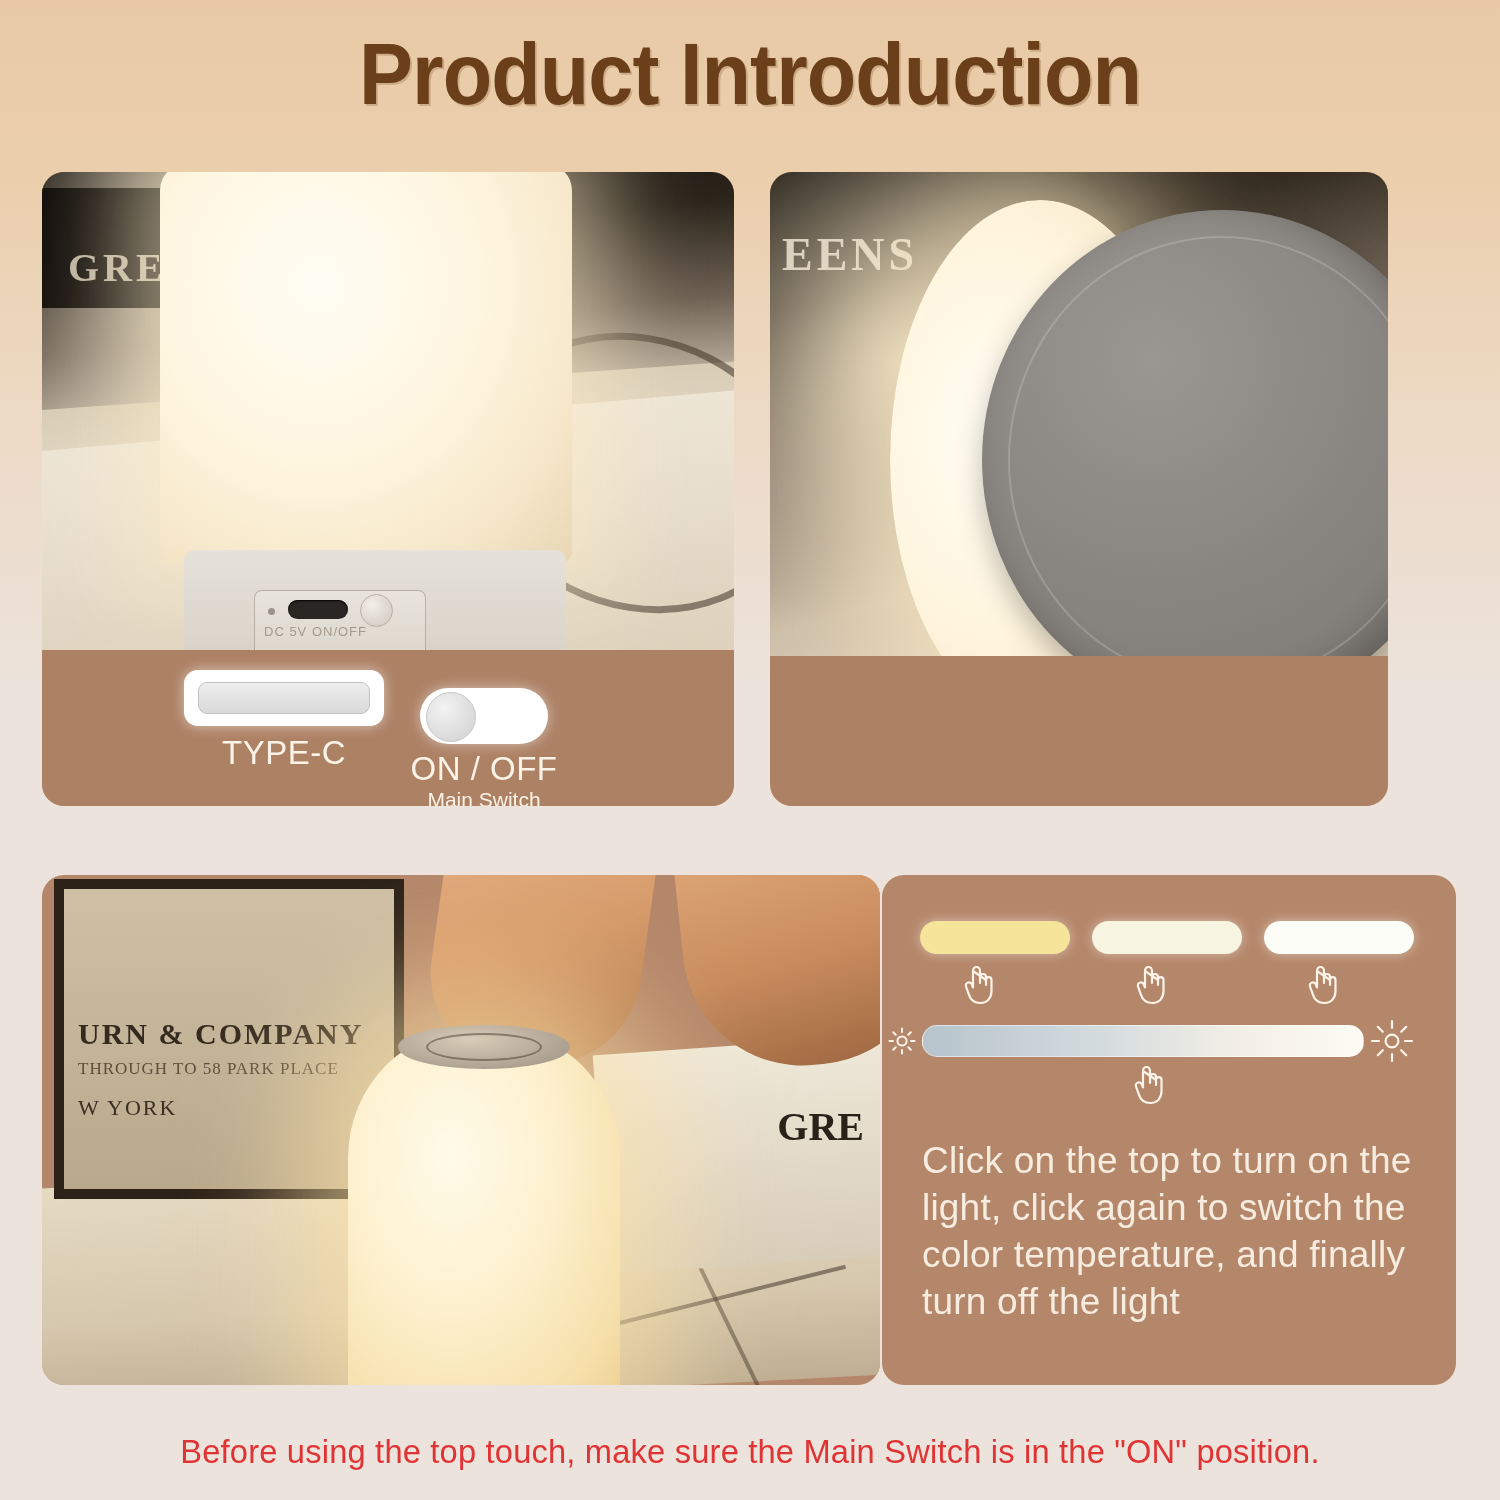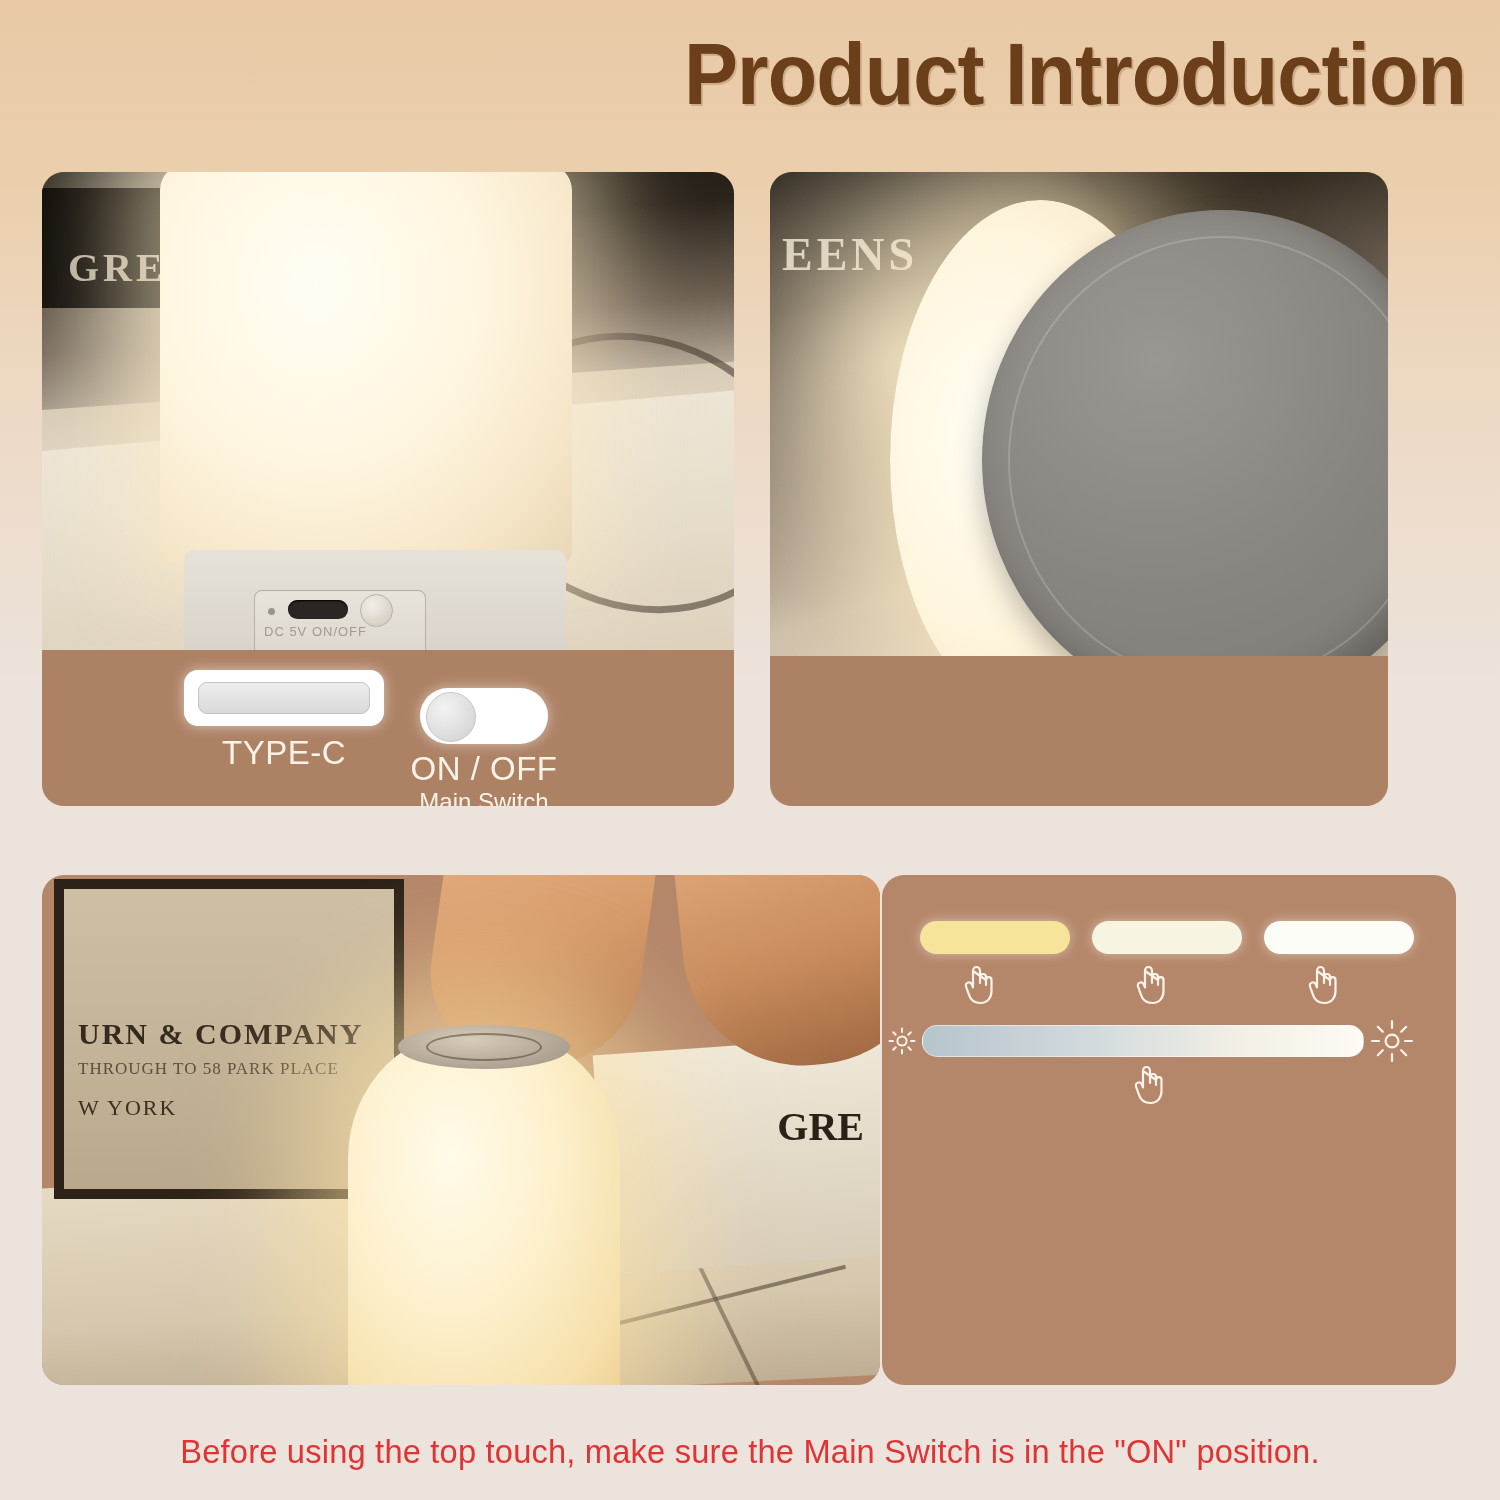--- a/index.html
+++ b/index.html
@@ -5,21 +5,21 @@
   html,body{margin:0;padding:0;}
   body{
     width:1500px;height:1500px;overflow:hidden;
     font-family:"Liberation Sans", sans-serif;
     background:linear-gradient(180deg,#e9c9a6 0%, #ebcfad 12%, #eddbc8 30%, #ece3dc 46%, #ece3dc 100%);
     position:relative;
   }
 
   
   .title-wrap{
-    position:absolute;left:0;top:26px;width:1500px;text-align:right;
+    position:absolute;left:0;top:26px;width:1500px;text-align:center;
   }
   .title{
     display:inline-block;
     font-family:"Liberation Sans Narrow","Liberation Sans",sans-serif;
     font-weight:bold;
     font-size:88px;
     line-height:96px;
     letter-spacing:-1px;
     color:#6b3f19;
     transform:scaleX(0.92);
@@ -129,21 +129,21 @@
   .typec-label{position:absolute;left:142px;top:84px;width:200px;text-align:center;
       color:#fbf3e7;font-size:33px;letter-spacing:0.5px;}
 
   .switch-icon{position:absolute;left:378px;top:38px;width:128px;height:56px;border-radius:28px;
       background:#ffffff;box-shadow:0 0 14px rgba(255,255,255,.5);}
   .switch-knob{position:absolute;left:384px;top:42px;width:48px;height:48px;border-radius:50%;
       background:radial-gradient(circle at 36% 32%,#f3f3f3,#cfcfcf);border:1px solid #c8c8c8;}
   .switch-label{position:absolute;left:352px;top:100px;width:180px;text-align:center;
       color:#fbf3e7;font-size:33px;letter-spacing:0.5px;}
   .switch-sub{position:absolute;left:352px;top:138px;width:180px;text-align:center;
-      color:#fbf3e7;font-size:24px;}
+      color:#fbf3e7;font-size:21px;}
 
   
   .caption-strip-tr{position:absolute;left:0;bottom:0;width:100%;height:150px;background:#ad8164;}
 
   
   .panel-br{background:#b5876a;}
   .ct-row{position:absolute;left:0;top:46px;width:100%;height:130px;}
   .ct-item{position:absolute;width:150px;}
   .ct-pill{width:150px;height:33px;border-radius:17px;}
   .ct-1{left:38px;}
@@ -293,15 +293,16 @@
         <line x1="36.2" y1="7.8" x2="31.2" y2="12.8"></line>
           <line x1="12.8" y1="31.2" x2="7.8" y2="36.2"></line>
       </g>
     </svg>
 
     <svg style="position:absolute;left:246px;top:50px;width:40px;height:48px;" viewBox="0 0 40 48">
       <path d="M15 10c0-2.4 1.6-4 3.5-4S22 7.6 22 10v12M22 16c0-1.8 1.4-3 3-3s3 1.2 3 3v8M28 19c0-1.7 1.3-2.8 2.8-2.8S33.5 17.3 33.5 19v11c0 7-4.2 12-11 12-6.4 0-10-3.4-11.6-8.4L8 25.5c-.7-2 .5-3.6 2.2-4 1.5-.4 2.9.4 3.5 1.8l1.3 3.1V10z" fill="none" stroke="#fdf3e8" stroke-width="2.2" stroke-linejoin="round" stroke-linecap="round"></path>
     </svg>
   </div>
 
+  <div class="instr-text">Click on the top to turn on the light, click again to switch the color temperature, and finally turn off the light</div>
 </div>
 
 <div class="footer-note">Before using the top touch, make sure the Main Switch is in the "ON" position.</div>
 
 </body></html>

